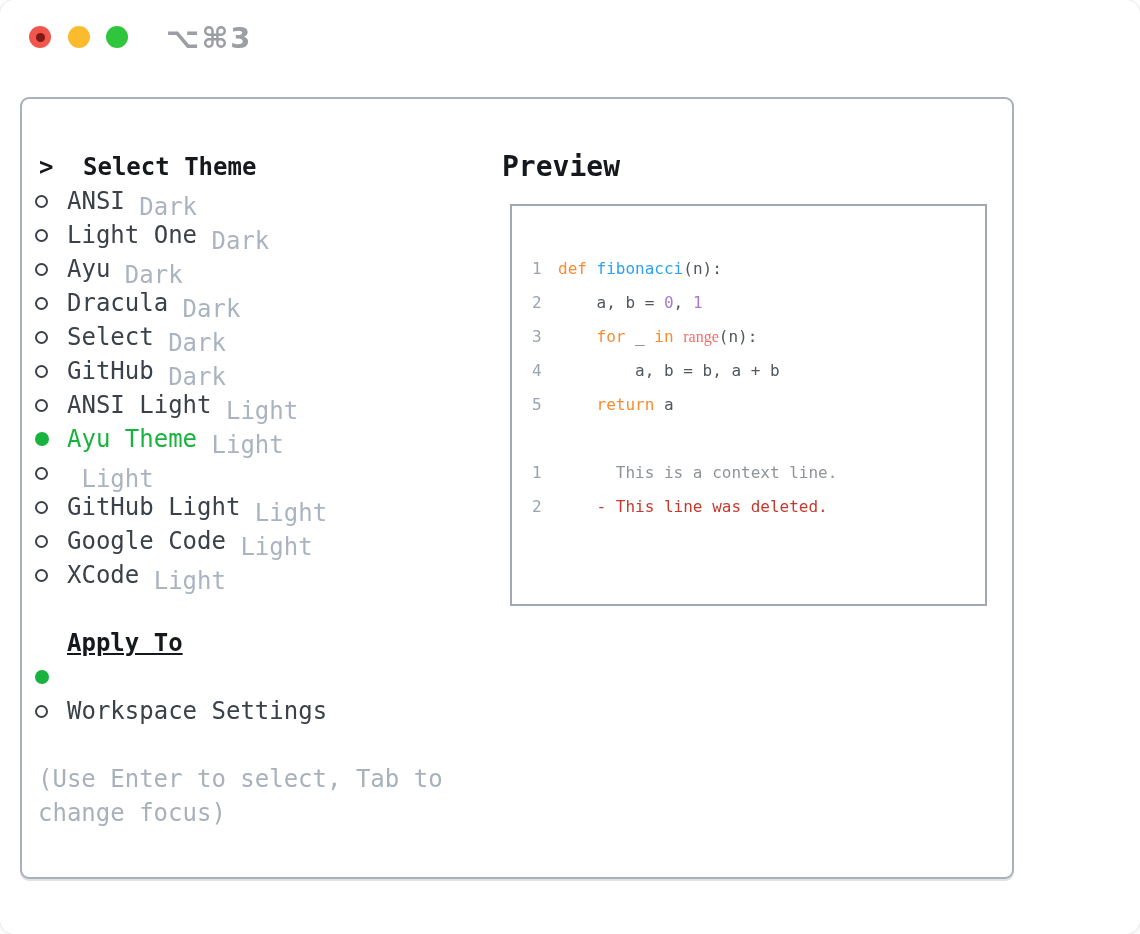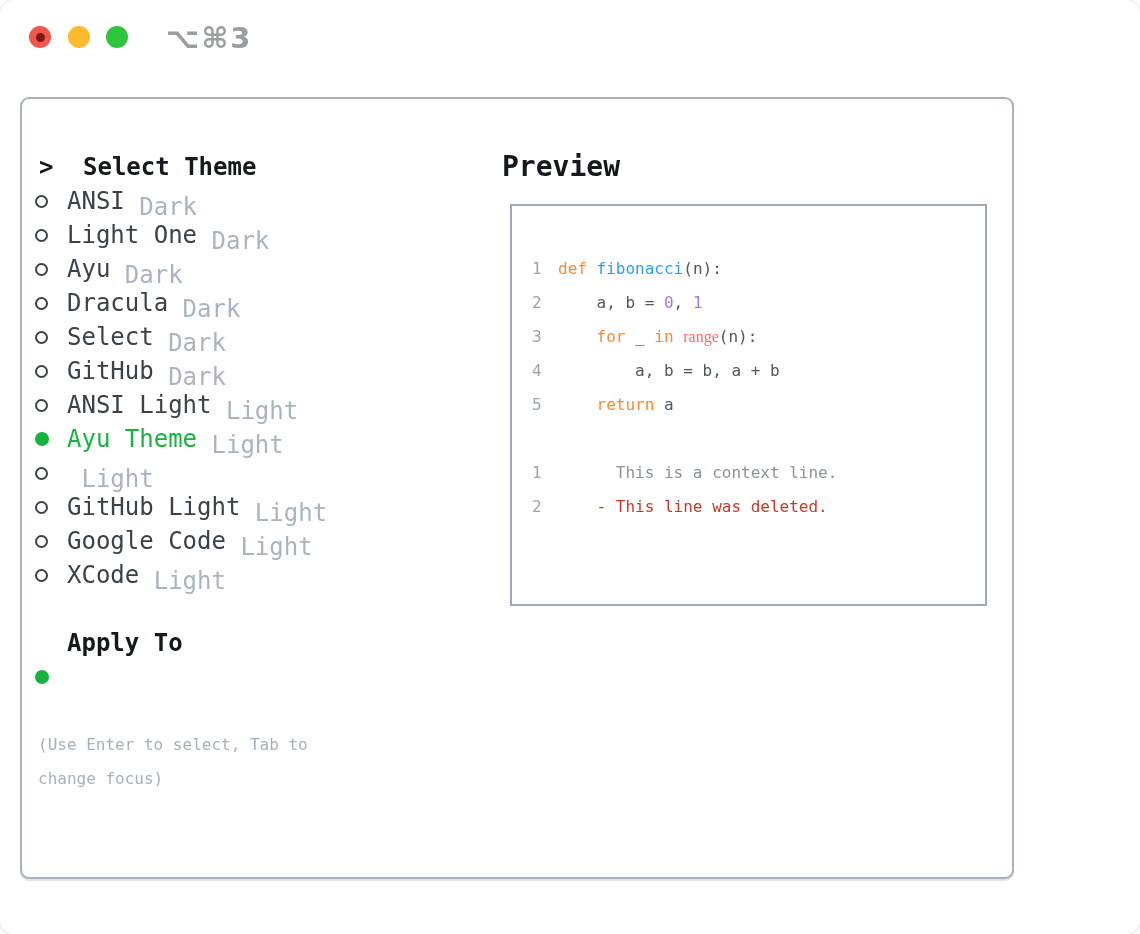--- a/index.html
+++ b/index.html
@@ -38,25 +38,25 @@
   
   .left { position: absolute; left: 13px; top: 51px; width: 450px; }
   .row { height: 34px; display: flex; align-items: center; font-size: 24px; color: var(--item-text); white-space: pre; }
   .marker { width: 32px; display: flex; align-items: center; flex: 0 0 32px; }
   .caret { font-weight: bold; color: var(--header-black); padding-left: 4px; }
   .title-text { font-weight: bold; color: var(--header-black); margin-left: 16px; }
   .circle { width: 13px; height: 13px; border-radius: 50%; border: 2px solid var(--item-text); background: transparent; }
   .circle.on { border: none; width: 14px; height: 14px; background: var(--accent-green); }
   .theme-row.selected .t-name { color: var(--accent-green); }
   .t-variant { color: var(--muted-gray); margin-top: 12px; }
-  .apply-title { font-weight: bold; color: var(--header-black); }
+  .apply-title { font-weight: bold; color: var(--header-black); text-decoration: underline; }
   .apply-row.selected .a-label { color: var(--accent-green); }
   .help {
     margin-left: 3px; margin-top: 34px;
-    font-size: 16px; line-height: 34px; color: var(--help-gray); white-space: pre-line;
+    font-size: 24px; line-height: 34px; color: var(--help-gray); white-space: pre-line;
   }
   .spacer { height: 34px; }
 
   
   .preview-title {
     position: absolute; left: 480px; top: 51px; height: 34px; line-height: 34px;
     font-size: 28px; font-weight: bold; color: var(--header-black);
   }
   .preview-box {
     position: absolute; left: 488px; top: 105px; width: 477px; height: 402px;
@@ -113,20 +113,21 @@
 
       <div class="spacer"></div>
 
       <div class="row">
         <span class="marker"></span>
         <span class="apply-title">Apply To</span>
       </div>
 
       <div id="apply-list">
           <div class="row apply-row selected"><span class="marker"><span class="circle on"></span></span></div>
+          <div class="row apply-row"><span class="marker"><span class="circle"></span></span><span class="a-label">Workspace Settings</span></div>
         </div>
 
       <div class="help">(Use Enter to select, Tab to
 change focus)</div>
     </div>
 
     <div class="preview-title">Preview</div>
 
     <div class="preview-box">
       <div id="preview-lines">

